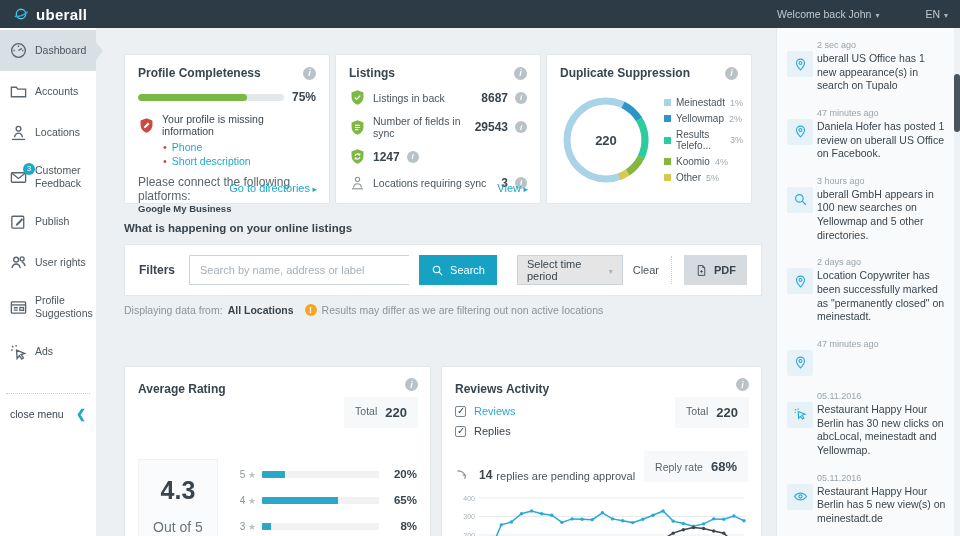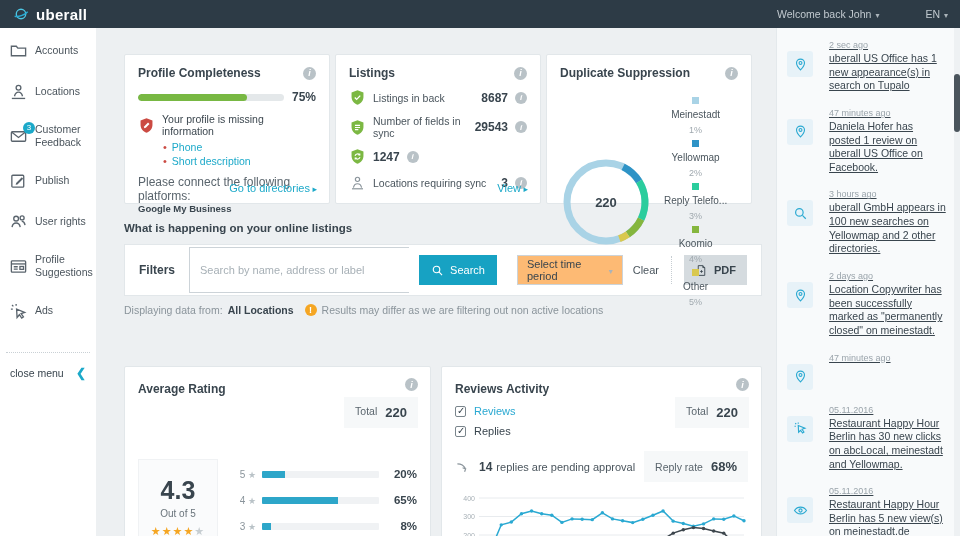--- a/index.html
+++ b/index.html
@@ -67,39 +67,39 @@
   .li-label { flex:1; font-size:10.5px; color:#4a555d; }
   .li-value { font-size:12px; font-weight:bold; }
   .listing-row .info-dot { width:12px; height:12px; font-size:8px; }
 
   
   .dup-body { display:flex; align-items:center; gap:12px; margin-top:12px; }
   .donut-wrap { position:relative; width:92px; height:92px; flex:none; }
   .donut-center { position:absolute; inset:0; display:flex; align-items:center; justify-content:center;
                   font-size:13px; font-weight:bold; color:#39454e; }
   .legend { list-style:none; }
-  .legend li { display:flex; align-items:center; gap:5px; margin:5px 0;flex-direction:column; }
+  .legend li { display:flex; align-items:center; gap:5px; margin:5px 0; }
   .legend .swatch { width:7px; height:7px; flex:none; }
   .legend .l-label { font-size:10px; color:#4a555d; }
   .legend .l-val { font-size:9px; color:#a0a9af; }
 
   
   .section-heading { font-size:11.5px; font-weight:bold; margin:18px 0 10px; color:#39454e; }
 
   
   .filterbar { background:#fff; border:1px solid #e2e7ea; height:52px; display:flex; align-items:center; padding:0 14px; gap:10px; }
   .filters-label { font-size:12px; font-weight:bold; margin-right:4px; }
-  .search-input { width:258px; height:46px; border:1px solid #ccd3d8; border-right:none; padding:12px 10px; font-size:11px;
+  .search-input { width:258px; height:30px; border:1px solid #ccd3d8; border-right:none; padding:12px 10px; font-size:11px;
                   font-family:"Liberation Sans",sans-serif; color:#39454e; outline:none; }
   .search-input::placeholder { color:#a7b0b6; }
   .search-btn { height:30px; background:#17a2c3; color:#fff; border:none; font-size:11px; padding:0 12px;
                 display:flex; align-items:center; gap:6px; cursor:pointer; font-family:"Liberation Sans",sans-serif; }
   .search-btn svg { width:13px; height:13px; }
   .filter-spacer { flex:1; }
-  .time-select { height:30px; border:1px solid #ccd3d8; background:#fdba74; font-size:11px; color:#39454e; padding:0 9px;
+  .time-select { height:30px; border:1px solid #ccd3d8; background:#e5e5e5; font-size:11px; color:#39454e; padding:0 9px;
                  display:flex; align-items:center; gap:10px; cursor:pointer; }
   .clear-btn { font-size:11px; color:#4a555d; cursor:pointer; }
   .v-divider { border-left:1px dotted #c6cdd2; height:28px; margin:0 2px; }
   .pdf-btn { height:30px; background:#d5dbdf; border:none; font-size:11px; font-weight:bold; color:#39454e; padding:0 11px;
              display:flex; align-items:center; gap:6px; cursor:pointer; font-family:"Liberation Sans",sans-serif; }
   .pdf-btn svg { width:13px; height:13px; }
 
   .note-row { display:flex; align-items:center; gap:5px; margin-top:8px; font-size:10.5px; color:#8a949b; }
   .note-strong { color:#39454e; font-weight:bold; }
   .warn-dot { width:12px; height:12px; border-radius:50%; background:#f5a623; color:#fff; font-size:9px; font-weight:bold;
@@ -110,47 +110,47 @@
   .card.rating { width:307px; height:280px; padding:12px 13px; position:relative; }
   .card.activity { width:321px; height:280px; padding:12px 13px; position:relative; }
   .corner-info { position:absolute; top:11px; right:12px; }
   .total-box { position:absolute; top:30px; right:12px; background:#f6f8f9; padding:8px 11px; display:flex; align-items:flex-start; gap:8px; }
   .total-label { font-size:10.5px; color:#5a656d; }
   .total-value { font-size:13px; font-weight:bold; color:#39454e; }
 
   .rating-body { display:flex; gap:14px; margin-top:62px; }
   .score-box { width:80px; background:#fafbfc; border:1px solid #f0f2f4; padding:16px 6px; text-align:center; height:130px; flex:none; }
   .score-num { font-size:25px; font-weight:bold; color:#39454e; }
-  .score-outof { font-size:10px; color:#6a747b; margin-top:3px; }
+  .score-outof { font-size:14px; color:#6a747b; margin-top:14px; }
   .score-stars { margin-top:6px; font-size:11px; letter-spacing:1px; }
   .score-stars .st { color:#c7ced2; }
   .score-stars .st.filled { color:#f5a623; }
   .dist-rows { flex:1; padding-top:2px; }
   .dist-row { display:flex; align-items:center; gap:6px; height:26px; }
   .dist-star-label { width:24px; font-size:10px; color:#8a949b; text-align:right; flex:none; }
   .dist-star-label::after { content:" ★"; color:#b9c2c7; font-size:9px; }
   .dist-track { flex:1; height:7px; background:#f0f2f4; border-radius:1px; overflow:hidden; }
   .dist-fill { height:100%; background:#2da6c9; }
   .dist-pct { width:32px; text-align:right; font-size:11.5px; font-weight:bold; flex:none; }
 
   .cb-row { display:flex; align-items:center; gap:8px; margin-top:8px; cursor:pointer; width:max-content; }
   .cb { width:11px; height:11px; border:1px solid #7a858c; border-radius:2px; background:#fff; position:relative; flex:none; }
   .cb::after { content:"✓"; position:absolute; top:-2px; left:1px; font-size:10px; color:#39454e; }
   .cb-label { font-size:11px; }
   .cb-label.teal { color:#2aa9d2; }
-  .pending-row { display:flex; align-items:center; margin-top:14px; }
+  .pending-row { display:flex; align-items:flex-end; margin-top:14px; }
   .pending-row svg { width:16px; height:16px; margin-right:8px; }
   .pending-num { font-size:12px; font-weight:bold; margin-right:4px; }
   .pending-text { font-size:11px; color:#4a555d; }
   .replyrate-box { margin-left:auto; background:#f6f8f9; padding:8px 11px; display:flex; align-items:baseline; gap:8px; }
   .chart-wrap { margin-top:12px; }
 
   
   .feed { width:184px; flex:none; background:#f8fafb; border-left:1px solid #e4e9ec; position:relative; padding:12px 14px 0 10px; overflow:hidden; }
-  .feed-item { display:flex; gap:16px; margin-bottom:15px;text-decoration:underline; }
+  .feed-item { display:flex; gap:4px; margin-bottom:15px; }
   .feed-icon { width:26px; height:26px; background:#e7f2f8; border-radius:3px; color:#2aa9d2;
                display:flex; align-items:center; justify-content:center; flex:none; margin-top:11px; }
   .feed-icon svg { width:15px; height:15px; }
   .feed-time { font-size:9px; color:#9aa4ab; }
   .feed-text { font-size:10.5px; color:#39454e; line-height:1.3; margin-top:2px; }
   .scroll-track { position:absolute; top:0; right:0; width:6px; height:100%; background:#eef1f3; }
   .scroll-thumb { position:absolute; top:46px; right:0; width:6px; height:58px; background:#4a545c; border-radius:3px; cursor:grab; }
 </style>
 </head>
 <body>
@@ -173,20 +173,30 @@
       <span class="caret"></span>
     </span>
   </div>
 </header>
 
 <div class="layout">
 
   <nav class="sidebar">
     <div>
 
+    <div class="side-item active">
+          <span class="side-icon"><svg viewBox="0 0 20 20" fill="none" stroke="currentColor" stroke-width="1.4">
+              <circle cx="10" cy="10" r="7.2"></circle>
+              <path d="M10 10l3.6-2.3"></path>
+              <path d="M10 4.8v1.4M15.2 10h-1.4M4.8 10h1.4"></path>
+            </svg>
+            
+          </span>
+          <span>Dashboard</span>
+        </div>
         <div class="side-item">
           <span class="side-icon"><svg viewBox="0 0 20 20" fill="none" stroke="currentColor" stroke-width="1.4">
               <path d="M2.5 15.5v-10h5.2l1.6 2h8.2v8z"></path>
             </svg>
             
           </span>
           <span>Accounts</span>
         </div>
         <div class="side-item">
           <span class="side-icon"><svg viewBox="0 0 20 20" fill="none" stroke="currentColor" stroke-width="1.4">
@@ -361,21 +371,21 @@
                 <span class="l-label">Meinestadt</span>
                 <span class="l-val">1%</span>
               </li>
               <li>
                 <span class="swatch" style="background: rgb(46, 147, 198);"></span>
                 <span class="l-label">Yellowmap</span>
                 <span class="l-val">2%</span>
               </li>
               <li>
                 <span class="swatch" style="background: rgb(43, 205, 157);"></span>
-                <span class="l-label">Reply Telefo...</span>
+                <span class="l-label">Results Telefo...</span>
                 <span class="l-val">3%</span>
               </li>
               <li>
                 <span class="swatch" style="background: rgb(133, 182, 62);"></span>
                 <span class="l-label">Koomio</span>
                 <span class="l-val">4%</span>
               </li>
               <li>
                 <span class="swatch" style="background: rgb(217, 200, 78);"></span>
                 <span class="l-label">Other</span>
@@ -602,21 +612,21 @@
         </div>
         <div class="feed-item">
           <span class="feed-icon">
             <svg viewBox="0 0 20 20" fill="none" stroke="currentColor" stroke-width="1.6">
               <circle cx="8.5" cy="8.5" r="5"></circle>
               <path d="M12.6 12.6L17 17"></path>
             </svg>
           </span>
           <div>
             <div class="feed-time">3 hours ago</div>
-            <div class="feed-text">uberall GmbH appears in 100 new searches on Yellowmap and 2 other directories.</div>
+            <div class="feed-text">uberall GmbH appears in 100 new searches on Yellowmap and 5 other directories.</div>
           </div>
         </div>
         <div class="feed-item">
           <span class="feed-icon">
             <svg viewBox="0 0 20 20" fill="none" stroke="currentColor" stroke-width="1.5">
               <path d="M10 2.8c-3 0-5.3 2.3-5.3 5.1 0 3.8 5.3 9.3 5.3 9.3s5.3-5.5 5.3-9.3c0-2.8-2.3-5.1-5.3-5.1z"></path>
               <circle cx="10" cy="7.9" r="1.9"></circle>
             </svg>
           </span>
           <div>

